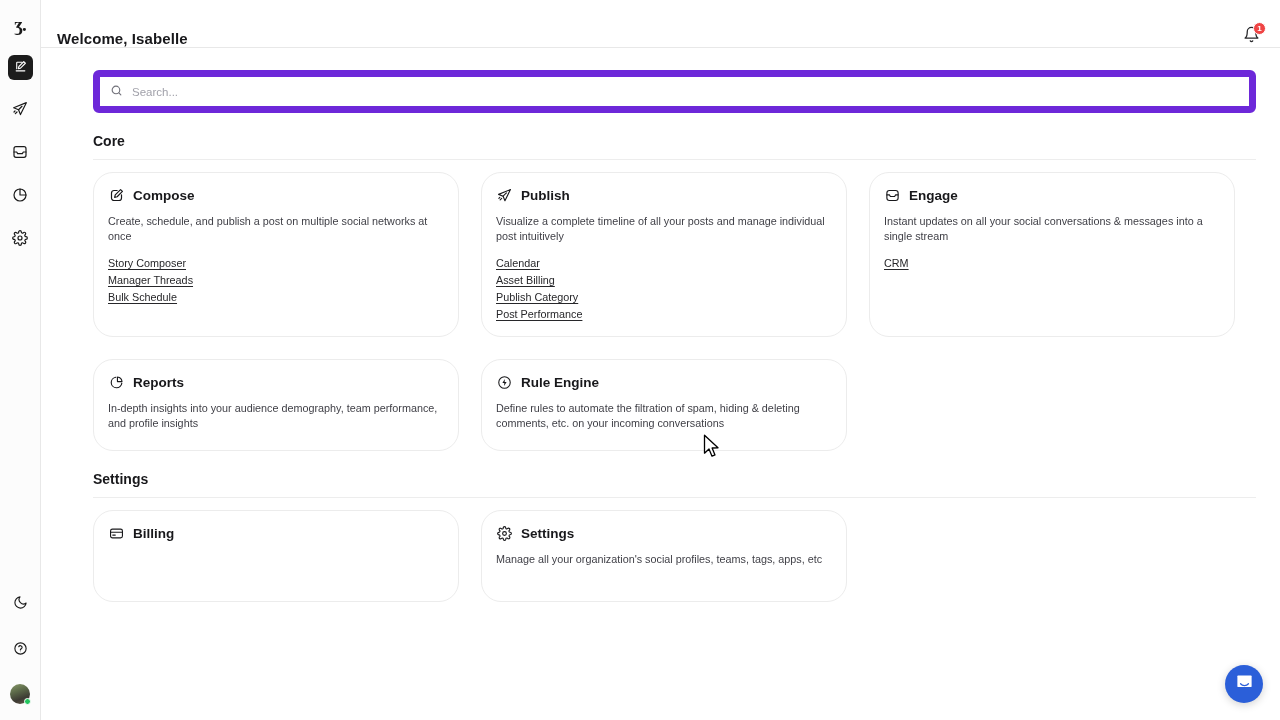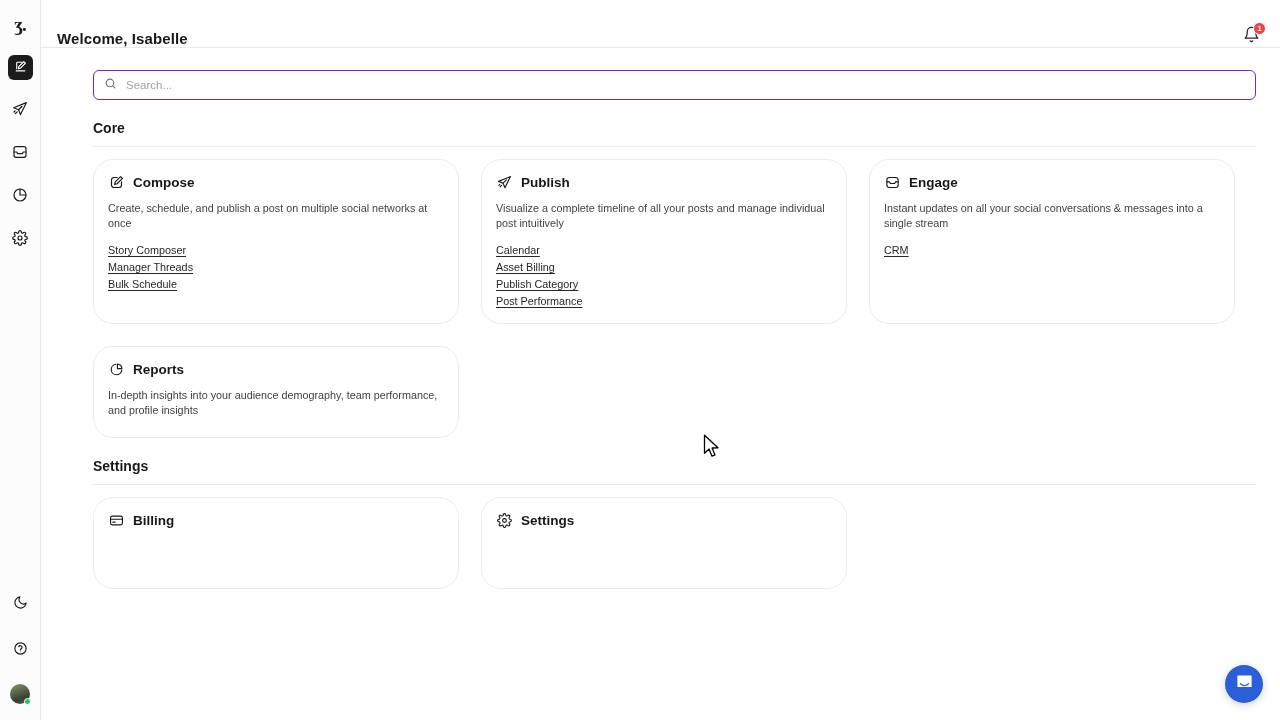--- a/index.html
+++ b/index.html
@@ -71,22 +71,22 @@
     border-radius: 999px; font-size: 8px; font-weight: 700;
     display: flex; align-items: center; justify-content: center;
     border: 1.5px solid #fff; line-height: 1;
   }
 
   #content { flex: 1; overflow: hidden; padding: 0 12px; }
 
   
   .search-box {
     margin: 22px 0 0 0;
-    height: 30px;
-    border: 1px solid #6d28d9; border-radius: 6px;
+    height: 43px;
+    border: 7px solid #6d28d9; border-radius: 6px;
     display: flex; align-items: center;
     padding: 0 10px; background: #fff;
     margin-left: 40px; margin-right: 12px;
   }
   .search-input {
     border: none; outline: none; flex: 1;
     font-family: "Liberation Sans", sans-serif;
     font-size: 11.5px; color: #3f3f46; background: transparent;
     margin-left: 9px;
   }
@@ -319,20 +319,32 @@
                 <svg width="15" height="15" viewBox="0 0 24 24" fill="none" stroke="currentColor" stroke-width="1.8" stroke-linecap="round" stroke-linejoin="round">
                   <path d="M20.5 13A8.5 8.5 0 1 1 11 3.5"></path>
                     <path d="M13.5 3.2A8.3 8.3 0 0 1 20.8 10.5h-7.3z"></path>
                 </svg>
               </span>
               <span class="card-title">Reports</span>
             </div>
             <div class="card-desc">In-depth insights into your audience demography, team performance, and profile insights</div>
           </div>
 
+          <div class="card h-short">
+            <div class="card-head">
+              <span class="card-icon">
+                <svg width="15" height="15" viewBox="0 0 24 24" fill="none" stroke="currentColor" stroke-width="1.7" stroke-linecap="round" stroke-linejoin="round">
+                  <circle cx="12" cy="12" r="9.2"></circle>
+                  <path d="M12.6 6.4L8.6 12.6h3.1l-.4 4.9 4.1-6.3h-3.2z" fill="currentColor" stroke="none"></path>
+                </svg>
+              </span>
+              <span class="card-title">Rule Engine</span>
+            </div>
+            <div class="card-desc">Define rules to automate the filtration of spam, hiding &amp; deleting comments, etc. on your incoming conversations</div>
+          </div>
         </div>
       </section>
 
       <section class="section">
         <h2 class="section-title">Settings</h2>
         <div class="section-rule"></div>
 
         <div class="card-grid">
 
           <div class="card h-short">
@@ -351,20 +363,21 @@
           <div class="card h-short">
             <div class="card-head">
               <span class="card-icon">
                 <svg width="15" height="15" viewBox="0 0 24 24" fill="none" stroke="currentColor" stroke-width="1.8" stroke-linecap="round" stroke-linejoin="round">
                   <circle cx="12" cy="12" r="3"></circle>
                   <path d="M19.4 15a1.6 1.6 0 0 0 .3 1.8l.1.1a2 2 0 1 1-2.8 2.8l-.1-.1a1.6 1.6 0 0 0-1.8-.3 1.6 1.6 0 0 0-1 1.5V21a2 2 0 1 1-4 0v-.1A1.6 1.6 0 0 0 9 19.4a1.6 1.6 0 0 0-1.8.3l-.1.1a2 2 0 1 1-2.8-2.8l.1-.1a1.6 1.6 0 0 0 .3-1.8 1.6 1.6 0 0 0-1.5-1H3a2 2 0 1 1 0-4h.1A1.6 1.6 0 0 0 4.6 9a1.6 1.6 0 0 0-.3-1.8l-.1-.1a2 2 0 1 1 2.8-2.8l.1.1a1.6 1.6 0 0 0 1.8.3H9a1.6 1.6 0 0 0 1-1.5V3a2 2 0 1 1 4 0v.1a1.6 1.6 0 0 0 1 1.5 1.6 1.6 0 0 0 1.8-.3l.1-.1a2 2 0 1 1 2.8 2.8l-.1.1a1.6 1.6 0 0 0-.3 1.8V9a1.6 1.6 0 0 0 1.5 1H21a2 2 0 1 1 0 4h-.1a1.6 1.6 0 0 0-1.5 1z"></path>
                 </svg>
               </span>
               <span class="card-title">Settings</span>
             </div>
+            <div class="card-desc">Manage all your organization's social profiles, teams, tags, apps, etc</div>
           </div>
         </div>
       </section>
     </div>
 
     <div id="chat-launcher">
       <span>
         <svg width="19" height="19" viewBox="0 0 24 24" fill="#ffffff">
           <path d="M4.2 3h15.6c.66 0 1.2.54 1.2 1.2v12.4c0 .66-.54 1.2-1.2 1.2H4.2c-.66 0-1.2-.54-1.2-1.2V4.2C3 3.54 3.54 3 4.2 3z"></path>
           <path d="M7 13.6c1.2 1.4 3 2.2 5 2.2s3.8-.8 5-2.2" stroke="#2b5fd9" stroke-width="1.6" fill="none" stroke-linecap="round"></path>

